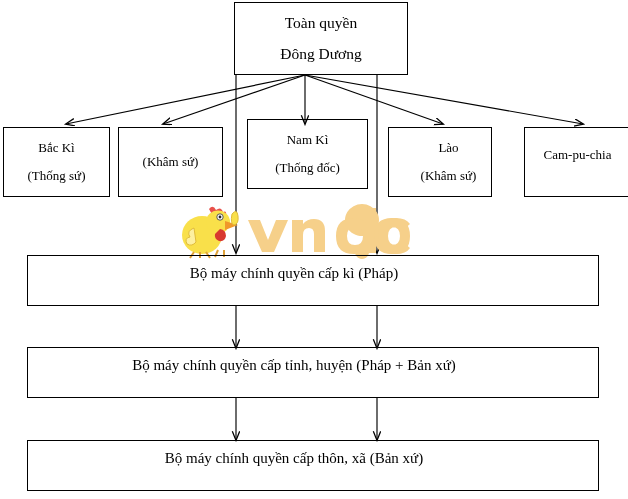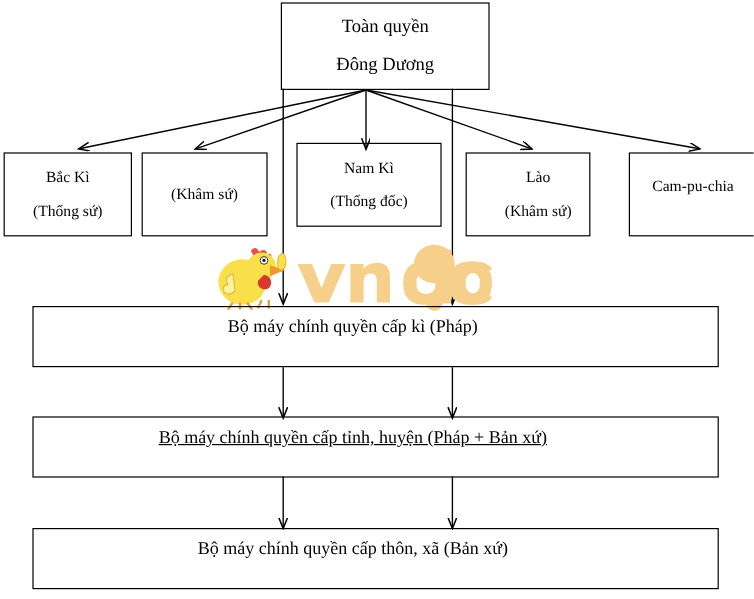--- a/index.html
+++ b/index.html
@@ -141,21 +141,21 @@
         <path d="M216 16 q-18 0 -18 18 q0 18 18 18 q18 0 18 -18 q0 -18 -18 -18 m0 9 q8 0 8 9 q0 9 -8 9 q-8 0 -8 -9 q0 -9 8 -9z"></path>
         <path d="M236 22 q-4 -6 -14 -6 q-18 0 -18 18 q0 18 18 18 q10 0 14 -6 l-7 -6 q-3 3 -7 3 q-8 0 -8 -9 q0 -9 8 -9 q4 0 7 3 z" transform="translate(-2,0)"></path>
       </g>
     </svg>
   </div>
 
   <div class="box wide-box" style="left:27px;top:255px;width:572px;height:51px;">
     <span class="l1">Bộ máy chính quyền cấp kì (Pháp)</span>
   </div>
 
-  <div class="box wide-box" style="left:27px;top:347px;width:572px;height:51px;text-decoration:underline;">
+  <div class="box wide-box" style="left:27px;top:347px;width:572px;height:51px;">
     <span class="l1">Bộ máy chính quyền cấp tỉnh, huyện (Pháp + Bản xứ)</span>
   </div>
 
   <div class="box wide-box" style="left:27px;top:440px;width:572px;height:51px;">
     <span class="l1">Bộ máy chính quyền cấp thôn, xã (Bản xứ)</span>
   </div>
 
 </div>
 
 </body></html>

